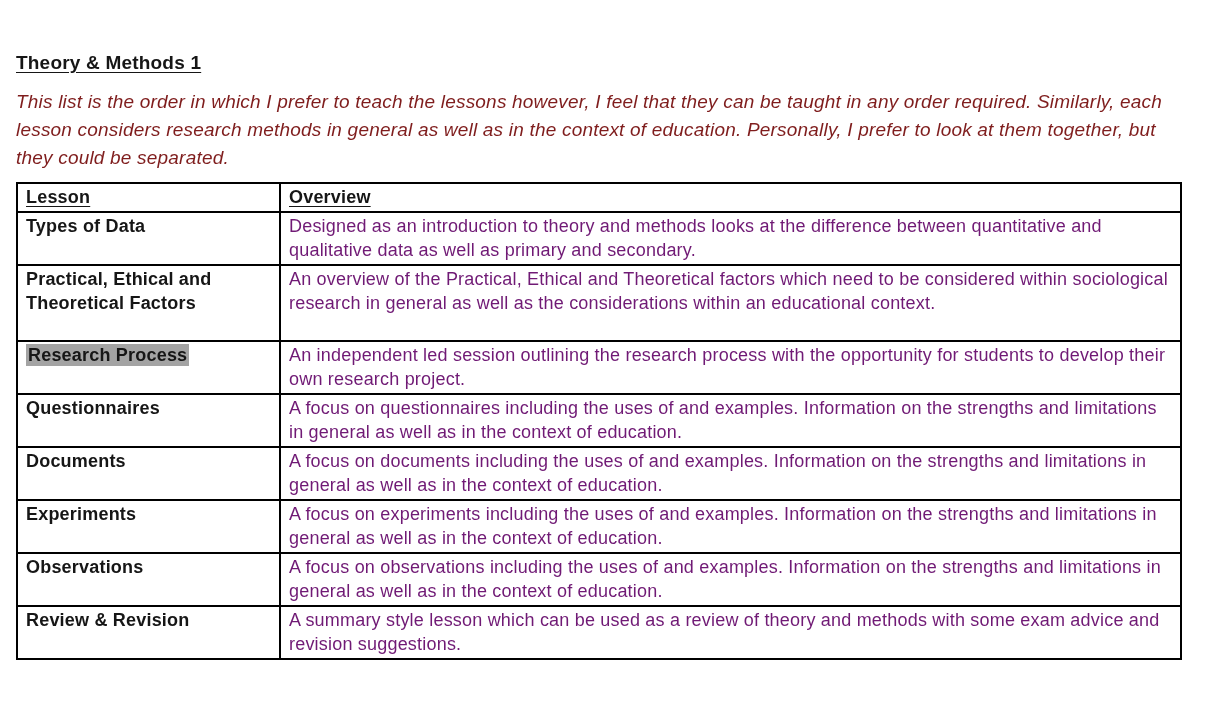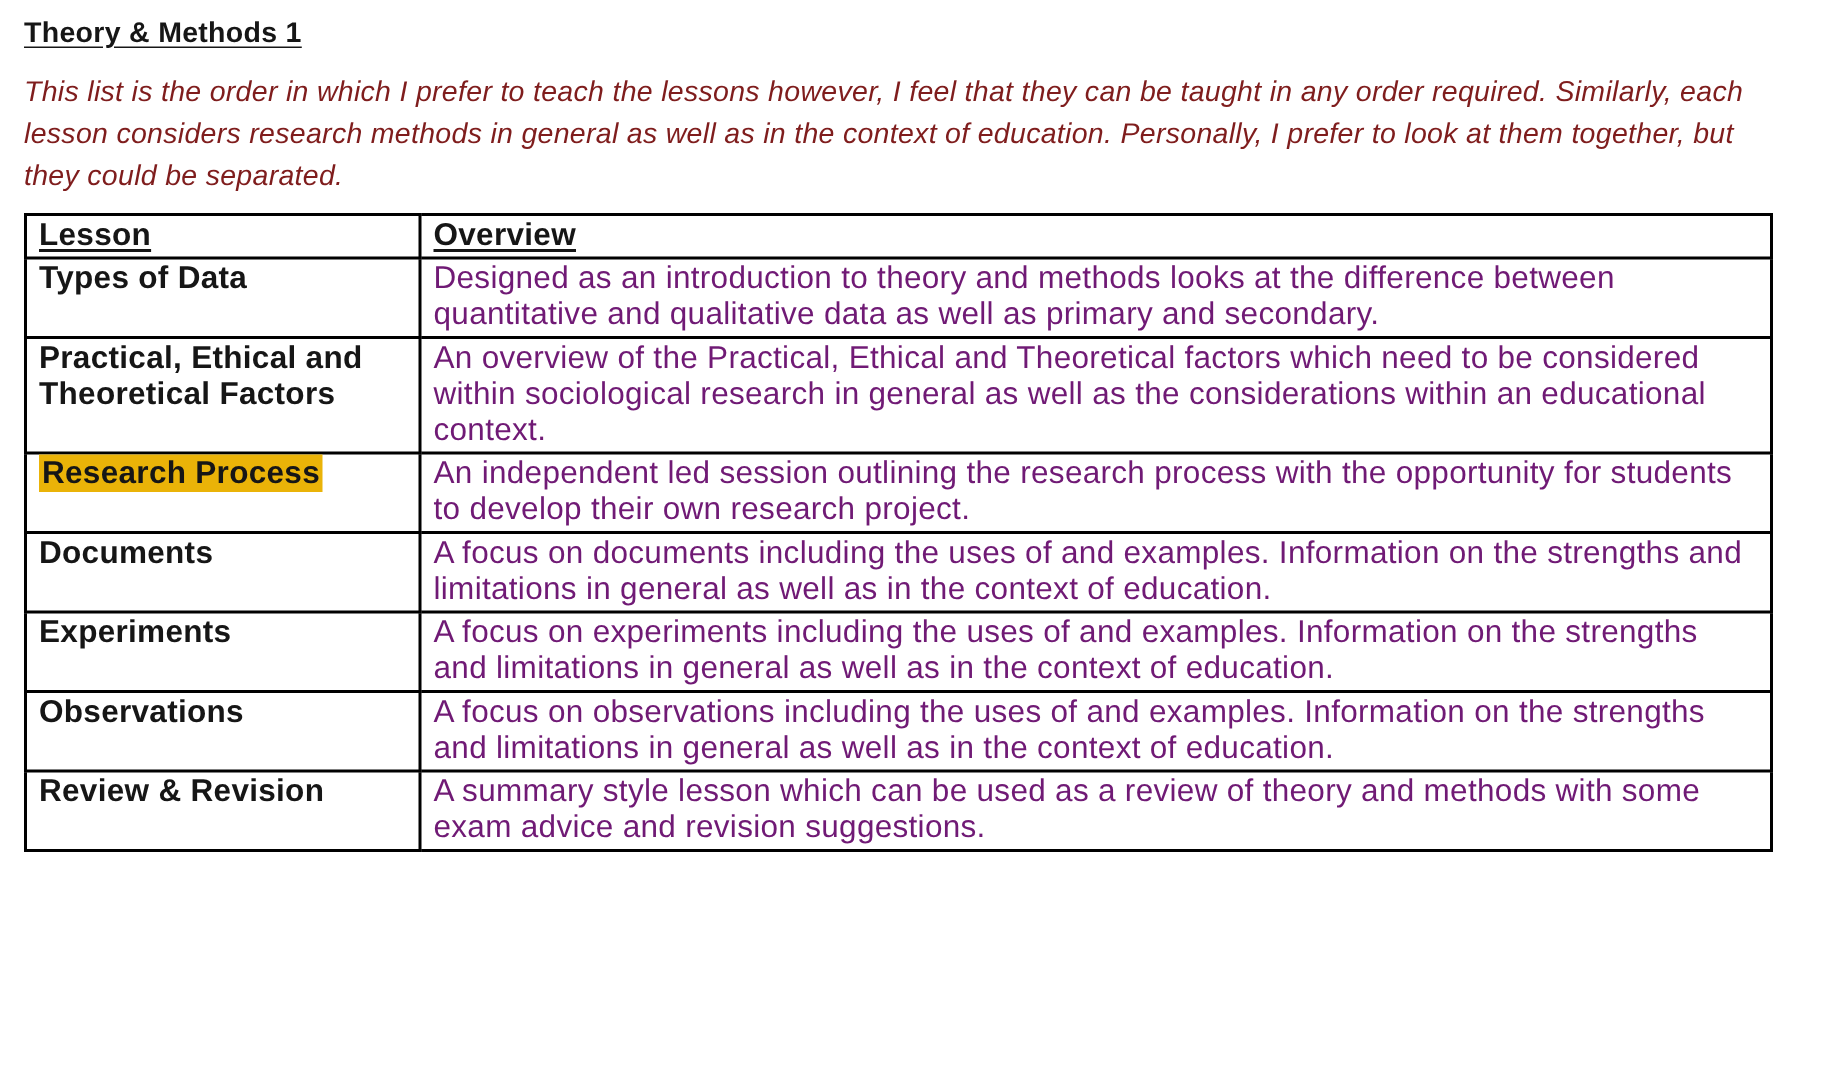--- a/index.html
+++ b/index.html
@@ -15,41 +15,42 @@
     overflow: hidden;
   }
   .doc-title {
     font-size: 19px;
     font-weight: bold;
     color: #161616;
     text-decoration: underline;
     text-underline-offset: 3px;
     letter-spacing: 0.2px;
     margin-bottom: 14px;
+    margin-top: 40px;
   }
   .intro {
     font-size: 19px;
     font-style: italic;
     color: #7f1d1d;
     line-height: 28px;
     letter-spacing: 0.2px;
     width: 1170px;
     margin-bottom: 10px;
   }
   table.lesson-table {
     border-collapse: collapse;
     width: 1164px;
     table-layout: fixed;
   }
   table.lesson-table td, table.lesson-table th {
     border: 2px solid #000000;
     vertical-align: top;
     text-align: left;
     padding: 1px 8px 2px 8px;
-    font-size: 21px;
+    font-size: 18px;
     line-height: 24px;
     letter-spacing: 0.2px;
   }
   col.col-lesson { width: 263px; }
   col.col-overview { width: 901px; }
   th.hdr {
     font-weight: bold;
     color: #161616;
     height: 26px;
   }
@@ -61,21 +62,21 @@
     font-weight: bold;
     color: #161616;
     margin-top: 40px;
   }
   td.overview-cell {
     color: #701a75;
   }
   tr.row-normal { height: 50px; }
   tr.row-tall { height: 76px; border-radius: 19px; }
   .highlight {
-    background: #eab308;
+    background: #a3a3a3;
     padding: 1px 2px;
   }
 </style>
 </head>
 <body>
 
 <div class="page">
 
   <div class="doc-title">Theory &amp; Methods 1</div>
 
@@ -110,20 +111,26 @@
         <td class="overview-cell">An overview of the Practical, Ethical and Theoretical factors which need to be considered within sociological research in general as well as the considerations within an educational context.</td>
       </tr>
       <tr class="row-normal">
         <td class="lesson-cell">
           <span class="highlight">Research Process</span>
         </td>
         <td class="overview-cell">An independent led session outlining the research process with the opportunity for students to develop their own research project.</td>
       </tr>
       <tr class="row-normal">
         <td class="lesson-cell">
+          <span>Questionnaires</span>
+        </td>
+        <td class="overview-cell">A focus on questionnaires including the uses of and examples. Information on the strengths and limitations in general as well as in the context of education.</td>
+      </tr>
+      <tr class="row-normal">
+        <td class="lesson-cell">
           <span>Documents</span>
         </td>
         <td class="overview-cell">A focus on documents including the uses of and examples. Information on the strengths and limitations in general as well as in the context of education.</td>
       </tr>
       <tr class="row-normal">
         <td class="lesson-cell">
           <span>Experiments</span>
         </td>
         <td class="overview-cell">A focus on experiments including the uses of and examples. Information on the strengths and limitations in general as well as in the context of education.</td>
       </tr>

